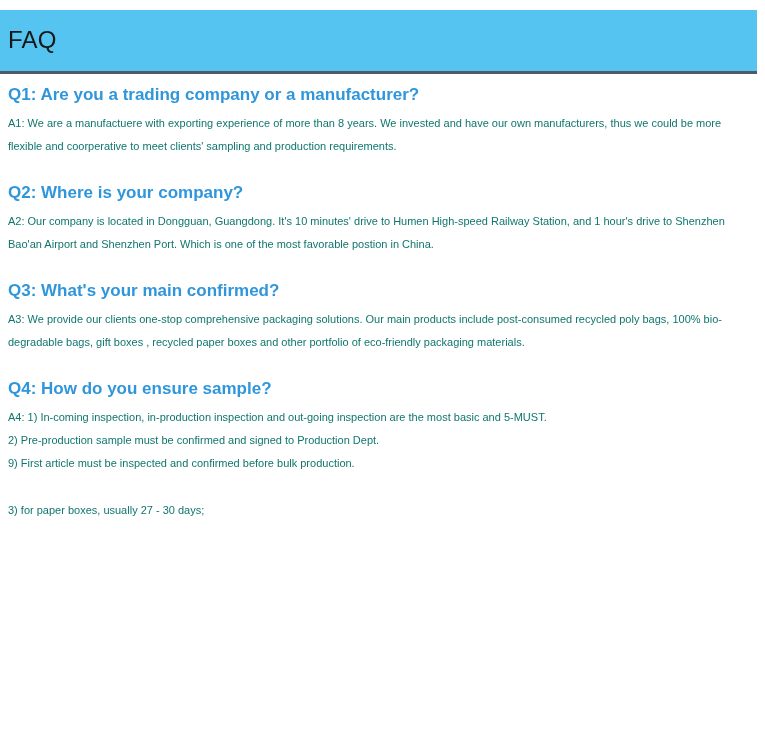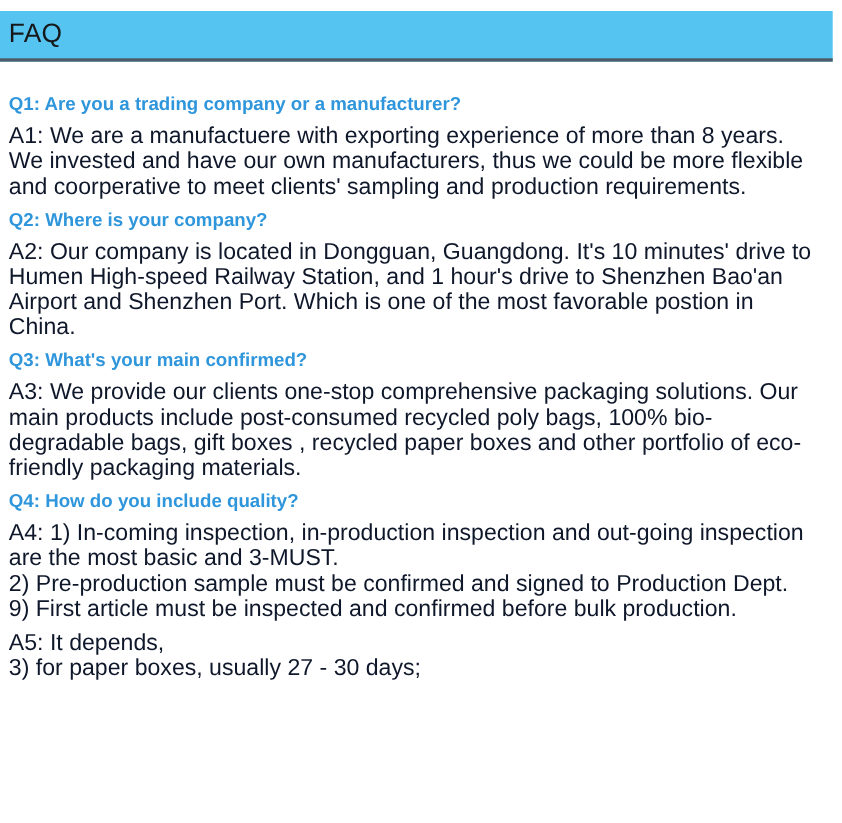--- a/index.html
+++ b/index.html
@@ -5,51 +5,51 @@
   * { margin: 0; padding: 0; box-sizing: border-box; }
   html, body {
     width: 765px;
     background: #ffffff;
     font-family: "Liberation Sans", sans-serif;
   }
   body { height: 748px; overflow: hidden; }
 
   .faq-header {
     margin: 10px 8px 0 0;
-    height: 46px;
+    height: 64px;
     background: #55C4F1;
     border-bottom: 3px solid #4C5B66;
     display: flex;
     align-items: center;
     padding-left: 8px;
   }
   .faq-header .title {
     font-size: 24px;
     color: #17181A;
     letter-spacing: 0.2px;
     line-height: 1;
     padding-bottom: 2px;
   }
 
   .faq-list {
     padding: 0 26px 0 8px;
   }
-  .faq-item { margin-top: 8px; }
-  .faq-item:first-child { margin-top: 28px; }
+  .faq-item { margin-top: 24px; }
+  .faq-item:first-child { margin-top: 10px; }
 
   .question {
     color: #2F96DC;
     font-weight: bold;
     font-size: 17px;
     line-height: 22px;
     margin-bottom: 6px;
   }
   .answer-line {
-    color: #0f172a;
-    font-size: 21px;
+    color: #0f766e;
+    font-size: 11px;
     line-height: 23px;
   }
 </style>
 </head>
 <body>
 
 <div class="faq-header">
   <div class="title">FAQ</div>
 </div>
 
@@ -69,27 +69,26 @@
   </div>
 
   <div class="faq-item">
     <div class="question">Q3: What's your main confirmed?</div>
     <div class="answer">
         <div class="answer-line">A3: We provide our clients one-stop comprehensive packaging solutions. Our main products include post-consumed recycled poly bags, 100% bio-degradable bags, gift boxes , recycled paper boxes and other portfolio of eco-friendly packaging materials.</div>
       </div>
   </div>
 
   <div class="faq-item">
-    <div class="question">Q4: How do you include quality?</div>
+    <div class="question">Q4: How do you ensure sample?</div>
     <div class="answer">
-        <div class="answer-line">A4: 1) In-coming inspection, in-production inspection and out-going inspection are the most basic and 3-MUST.</div>
+        <div class="answer-line">A4: 1) In-coming inspection, in-production inspection and out-going inspection are the most basic and 5-MUST.</div>
         <div class="answer-line">2) Pre-production sample must be confirmed and signed to Production Dept.</div>
         <div class="answer-line">9) First article must be inspected and confirmed before bulk production.</div>
       </div>
   </div>
 
   <div class="faq-item">
     <div class="answer">
-        <div class="answer-line">A5: It depends,</div>
         <div class="answer-line">3) for paper boxes, usually 27 - 30 days;</div>
       </div>
   </div>
 </div>
 
 </body></html>

